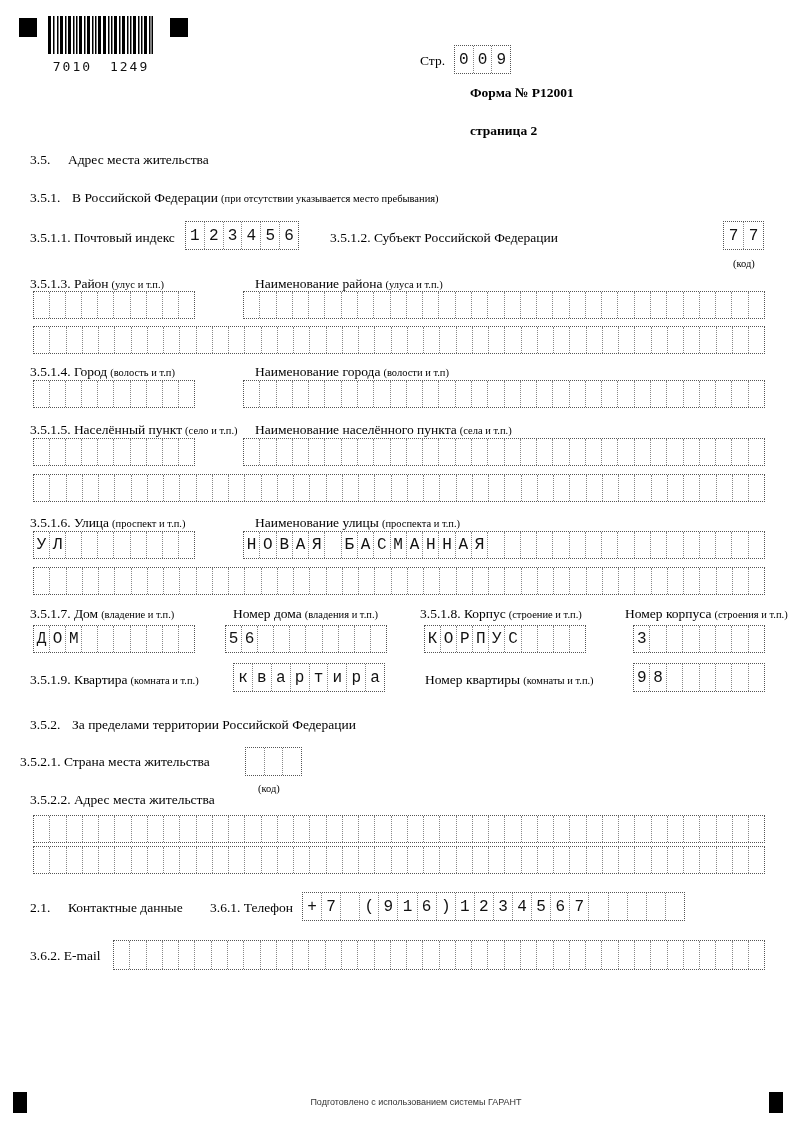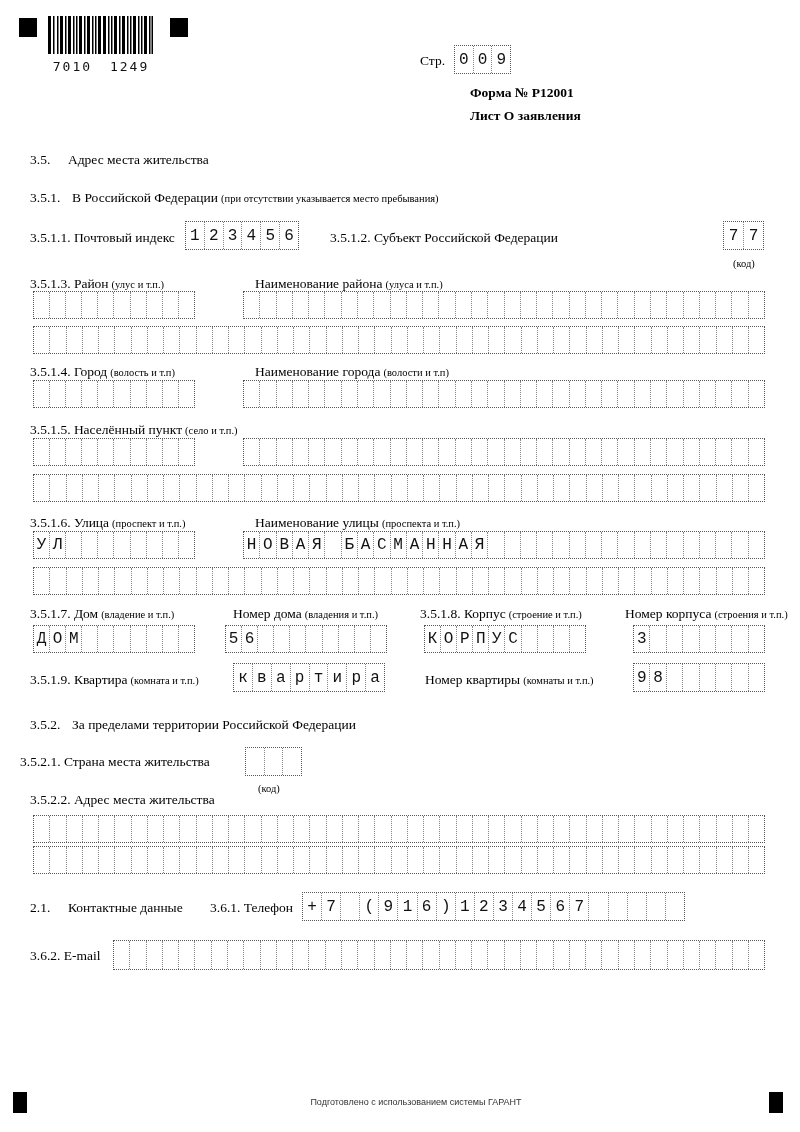--- a/index.html
+++ b/index.html
@@ -63,21 +63,21 @@
   <div class="sq" style="left:170px;top:18px;width:18px;height:19px"></div>
 
   <div class="lbl" style="left:420px;top:53px">Стр.</div>
   <div class="cells" style="left:454px;top:45px;width:57px;height:29px">
       <span class="cell">0</span>
       <span class="cell">0</span>
       <span class="cell">9</span>
     </div>
 
   <div class="hdr-right" style="top:85px">Форма № Р12001</div>
-  <div class="hdr-right" style="top:108px">Лист О заявления</div>
+  <div class="hdr-right" style="top:123px">страница 2</div>
 
   <div class="lbl" style="left:30px;top:152px">3.5.</div>
   <div class="lbl" style="left:68px;top:152px">Адрес места жительства</div>
 
   <div class="lbl" style="left:30px;top:190px">3.5.1.</div>
   <div class="lbl" style="left:72px;top:190px">
     <span>В Российской Федерации</span><span class="note">(при отсутствии указывается место пребывания)</span>
   </div>
 
   <div class="lbl" style="left:30px;top:230px">3.5.1.1. Почтовый индекс</div>
@@ -244,20 +244,23 @@
       <span class="cell"></span>
       <span class="cell"></span>
       <span class="cell"></span>
       <span class="cell"></span>
       <span class="cell"></span>
       <span class="cell"></span>
     </div>
 
   <div class="lbl" style="left:30px;top:422px">
     <span>3.5.1.5. Населённый пункт</span><span class="note">(село и т.п.)</span>
+  </div>
+  <div class="lbl" style="left:255px;top:422px">
+    <span>Наименование населённого пункта</span><span class="note">(села и т.п.)</span>
   </div>
   <div class="cells" style="left:33px;top:438px;width:162px;height:28px">
       <span class="cell"></span>
       <span class="cell"></span>
       <span class="cell"></span>
       <span class="cell"></span>
       <span class="cell"></span>
       <span class="cell"></span>
       <span class="cell"></span>
       <span class="cell"></span>

